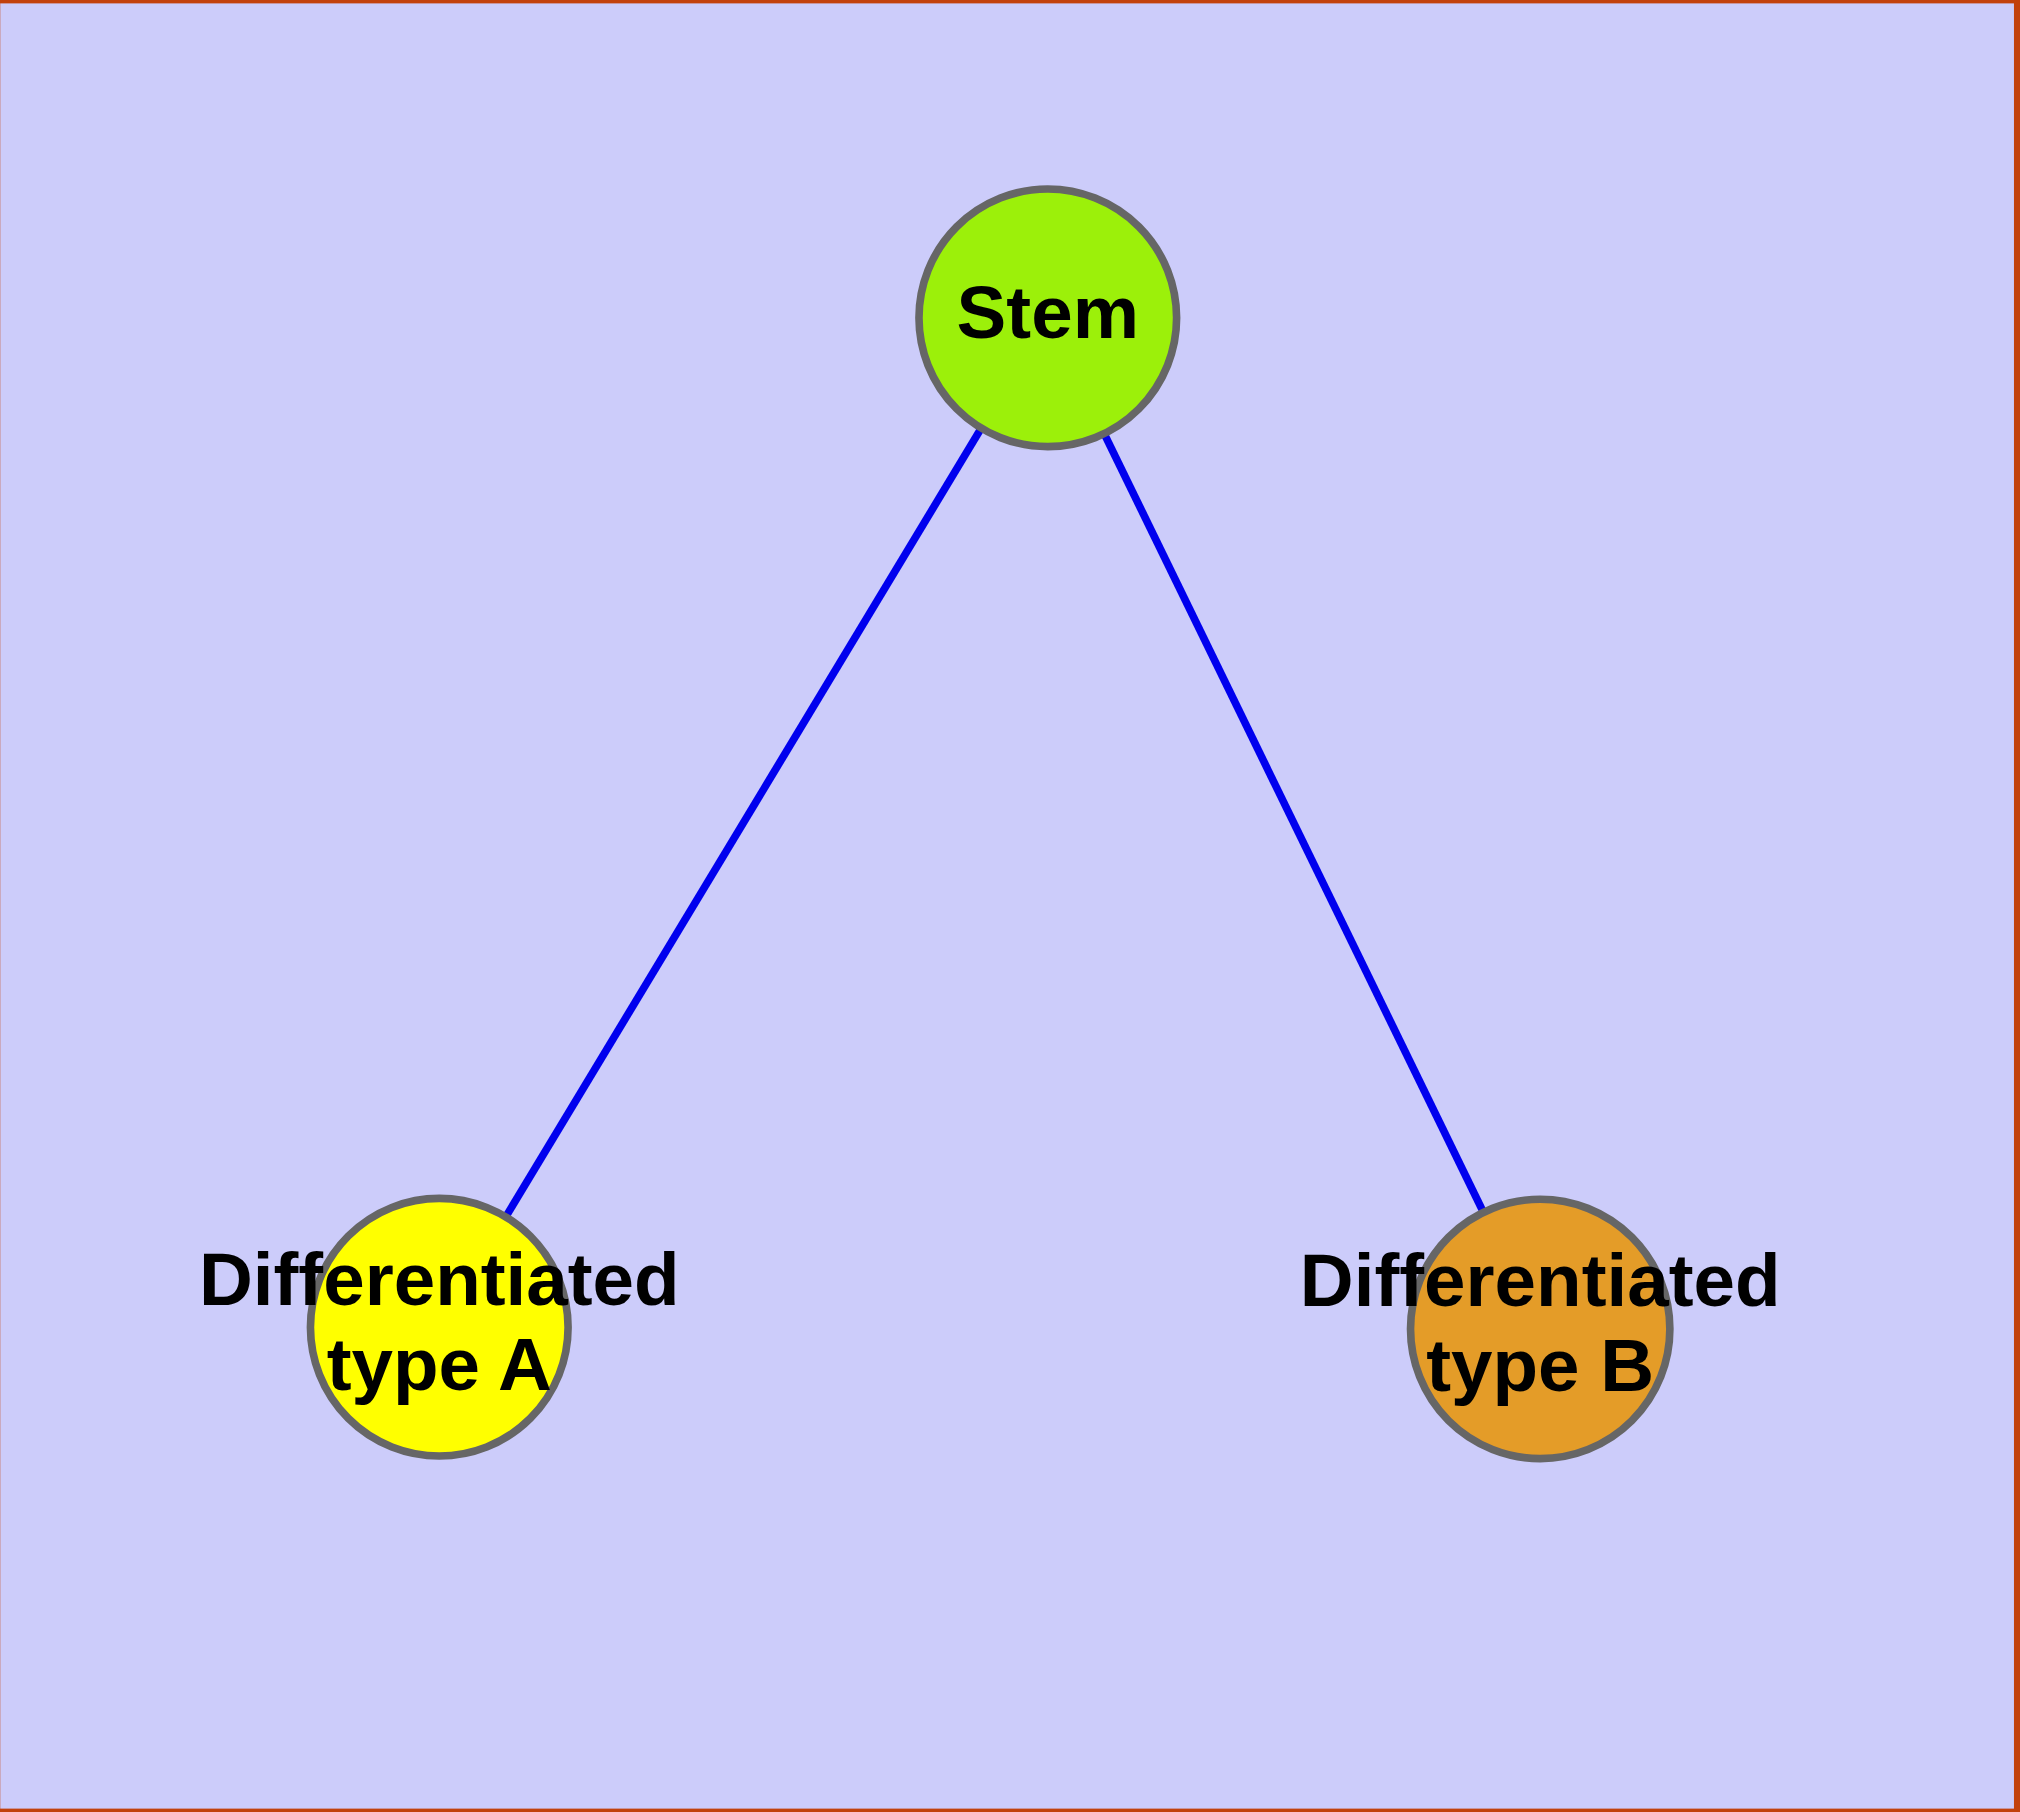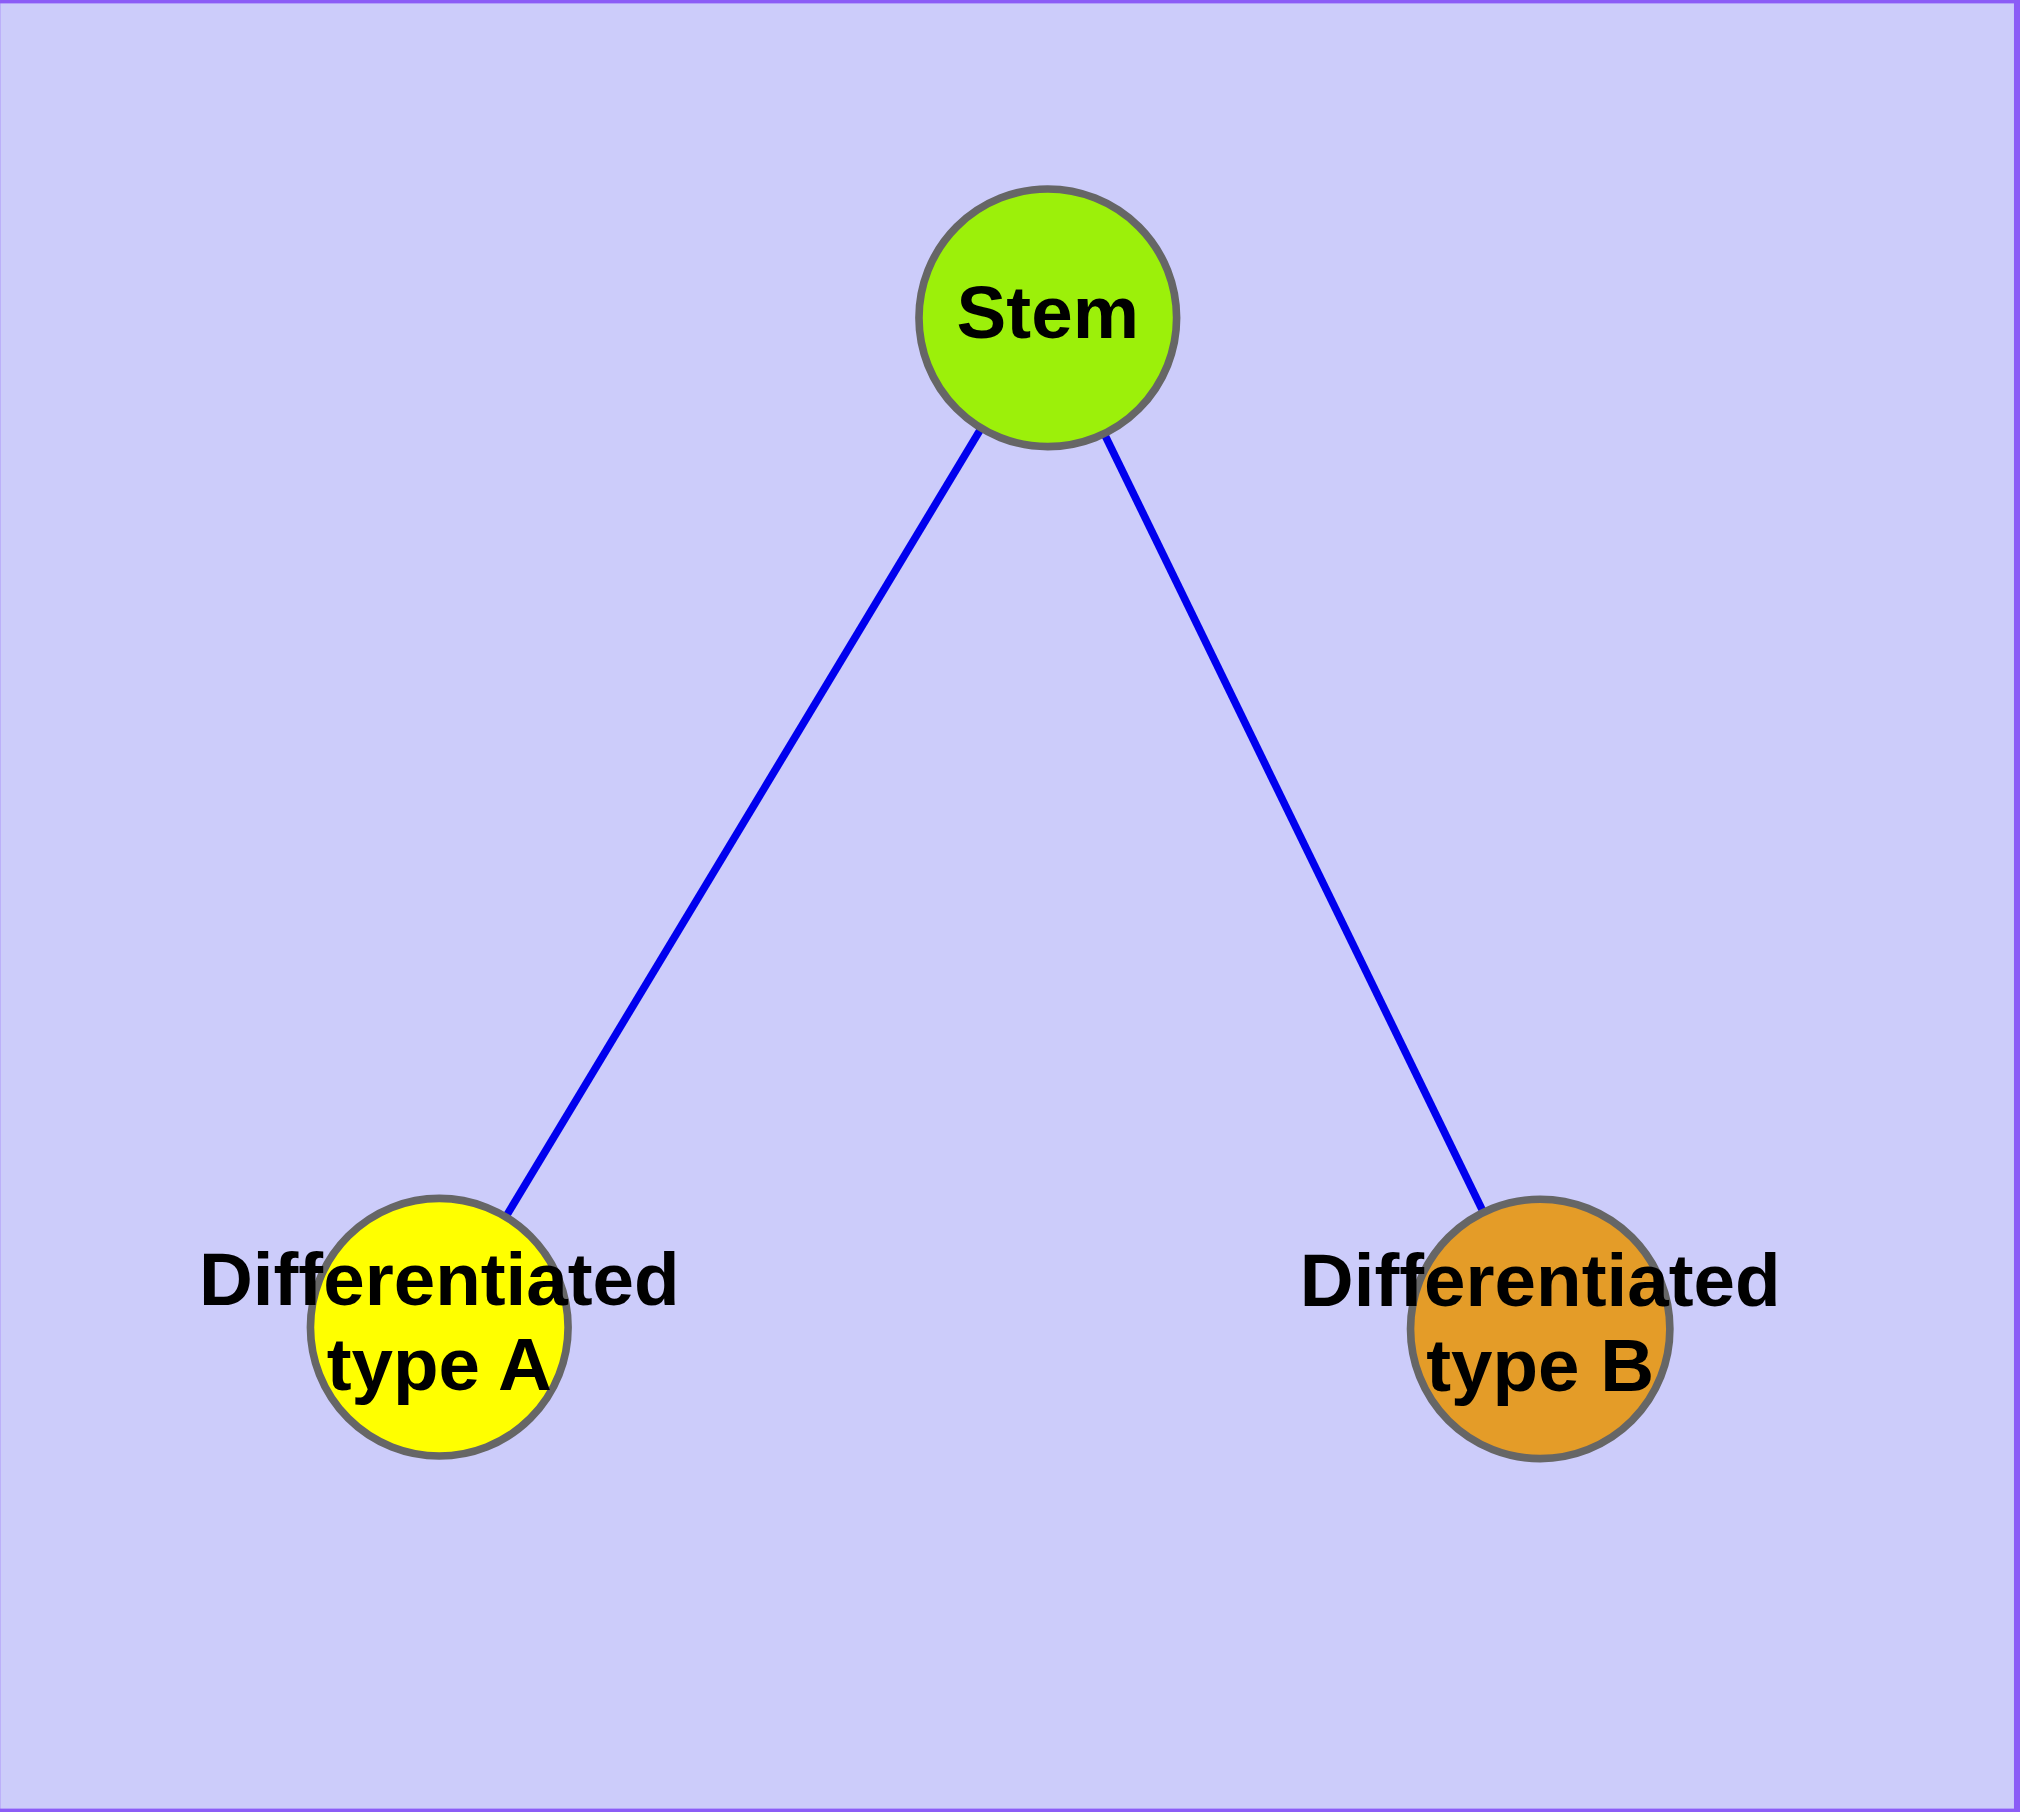--- a/index.html
+++ b/index.html
@@ -33,21 +33,21 @@
     font-weight: bold;
     fill: #000000;
     text-anchor: middle;
     dominant-baseline: middle;
     paint-order: normal;
   }
 </style>
 </head>
 <body style="background: rgb(255, 255, 255);">
 
-<div id="graph-canvas" style="background: #8b5cf6;">
+<div id="graph-canvas" style="background: #c2410c;">
   <svg id="graph-svg" viewBox="0 0 2384 2138" xmlns="http://www.w3.org/2000/svg">
 
     <rect id="bg-rect" x="0" y="4" width="2376" height="2130" fill="#ccccfa"></rect>
 
     <g id="edge-layer">
         <line x1="1236" y1="375" x2="518" y2="1566" stroke="#0000ee" stroke-width="9" stroke-linecap="butt"></line>
         <line x1="1236" y1="375" x2="1817" y2="1568" stroke="#0000ee" stroke-width="9" stroke-linecap="butt"></line>
       </g>
     <g id="node-layer">
         <g>

